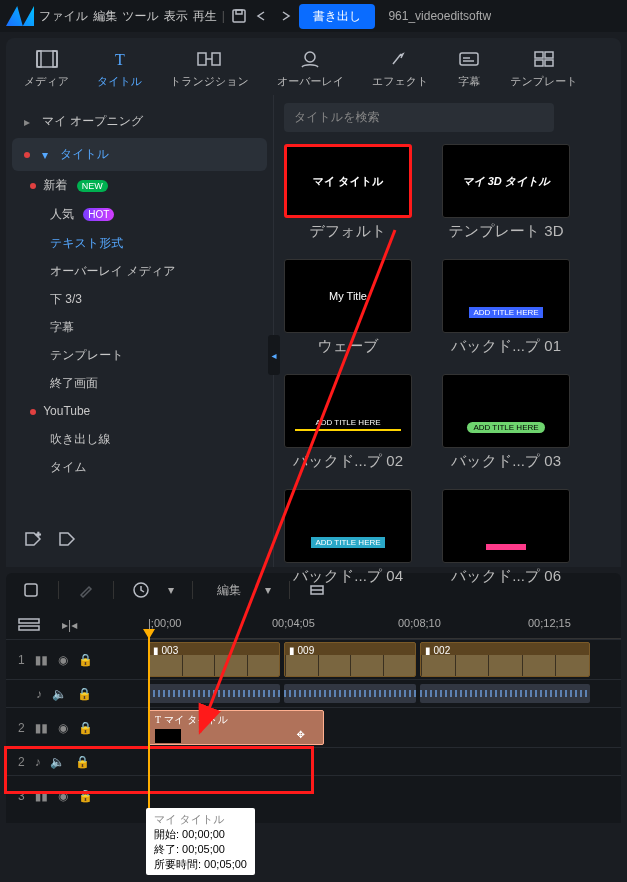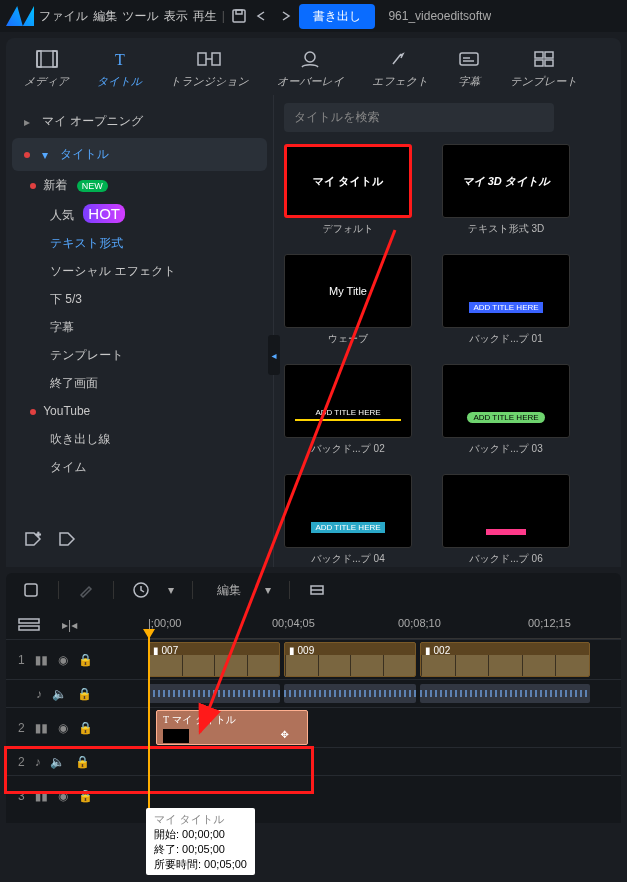--- a/index.html
+++ b/index.html
@@ -39,62 +39,62 @@
   .roomtabs {
     display:flex;align-items:center;gap:28px;
     padding:10px 18px 6px 18px;
     background:#1f2329;
     border-radius:8px 8px 0 0;
     margin:6px 6px 0 6px;
   }
   .roomtab { display:flex;flex-direction:column;align-items:center;gap:4px;color:#bbb;cursor:pointer;}
   .roomtab.active { color:#55a8ff;}
   .roomtab .icon { width:26px;height:22px;display:flex;align-items:center;justify-content:center;}
-  .roomtab .lbl { font-size:11px;font-style:italic; }
+  .roomtab .lbl { font-size:11px; }
 
   
   .midwrap {
     display:flex; height:472px;
     margin:0 6px; background:#1f2329;
   }
   .sidebar {
     width:268px; padding:10px 0;
     border-right:1px solid #2b2f36;
     display:flex;flex-direction:column;
   }
   .side-item {
     display:flex;align-items:center;gap:8px;
     padding:8px 18px;color:#c8c8c8;cursor:pointer;
   }
   .side-item .chev { width:10px;color:#888;}
   .side-item.selected { background:#2a3038;color:#55a8ff;border-radius:6px;margin:0 6px;padding-left:12px;}
   .side-sub { padding-left:44px; color:#c8c8c8; cursor:pointer; line-height:28px;}
   .side-sub.active { color:#55a8ff;}
   .badge-new { background:#00b050;color:#fff;font-size:9px;padding:1px 5px;border-radius:8px;margin-left:6px;text-align:center;}
-  .badge-hot { background:linear-gradient(90deg,#7b3dff,#d23dff);color:#fff;font-size:15px;padding:1px 5px;border-radius:8px;margin-left:6px;}
+  .badge-hot { background:linear-gradient(90deg,#7b3dff,#d23dff);color:#fff;font-size:10px;padding:1px 5px;border-radius:8px;margin-left:6px;}
   .red-dot { width:6px;height:6px;background:#e04040;border-radius:50%;display:inline-block;margin-right:4px;}
   .sidebar-footer { margin-top:auto;padding:10px 18px;display:flex;gap:14px;color:#888;}
 
   .gallery {
     flex:1; position:relative; padding:8px 8px 8px 10px;
   }
   .searchbar {
     width:270px;background:#2a2f36;border-radius:4px;
     padding:6px 10px;color:#888;font-size:12px;margin-bottom:12px;
   }
   .thumb-grid { display:flex;flex-wrap:wrap;gap:18px 30px; }
   .thumb-col { display:flex;flex-direction:column;align-items:center;gap:4px;width:128px;}
   .thumb {
     width:128px;height:74px;background:#000;border-radius:3px;
     display:flex;align-items:center;justify-content:center;
     color:#fff;font-size:11px;position:relative;overflow:hidden;
     border:1px solid #333;
   }
   .thumb.t-sel { outline:3px solid #ff1a1a; outline-offset:-3px;}
-  .thumb-title { color:#bbb;font-size:10px;text-align:center;}
+  .thumb-title { color:#bbb;font-size:15px;text-align:center;}
   .thumb .stripe { position:absolute;left:10px;right:10px;bottom:16px;height:2px;background:#ffd400;}
   .thumb .placeholder-small { position:absolute;bottom:14px;font-size:8px;color:#fff;}
   .mid-divider { position:absolute;left:-6px;top:240px;width:12px;height:40px;background:#14171b;display:flex;align-items:center;justify-content:center;color:#55a8ff;font-size:10px;border-radius:3px;}
 
   
   .tl-toolbar {
     display:flex;align-items:center;gap:18px;
     padding:8px 16px;background:#14171b;margin:6px 6px 0 6px;border-radius:6px 6px 0 0;
     color:#aaa;
   }
@@ -269,22 +269,22 @@
     <div class="side-sub">
       <span class="red-dot" style="margin-left:-20px"></span>
       <span>新着</span>
       <span class="badge-new">NEW</span>
     </div>
     <div class="side-sub">
       <span>人気</span>
       <span class="badge-hot">HOT</span>
     </div>
     <div class="side-sub active"><span>テキスト形式</span></div>
-    <div class="side-sub"><span>ソーシャル エフェクト</span></div>
-    <div class="side-sub"><span>下 5/3</span></div>
+    <div class="side-sub"><span>オーバーレイ メディア</span></div>
+    <div class="side-sub"><span>下 3/3</span></div>
     <div class="side-sub"><span>字幕</span></div>
     <div class="side-sub"><span>テンプレート</span></div>
     <div class="side-sub"><span>終了画面</span></div>
     <div class="side-sub">
       <span class="red-dot" style="margin-left:-20px"></span>
       <span>YouTube</span>
     </div>
     <div class="side-sub"><span>吹き出し線</span></div>
     <div class="side-sub"><span>タイム</span></div>
 
@@ -310,21 +310,21 @@
       <div class="thumb-col">
         <div class="thumb t-sel">
             <span style="font-weight:bold">マイ タイトル</span>
           </div>
         <div class="thumb-title">デフォルト</div>
       </div>
       <div class="thumb-col">
         <div class="thumb">
             <span style="font-weight:bold;font-style:italic">マイ 3D タイトル</span>
           </div>
-        <div class="thumb-title">テキスト形式 3D</div>
+        <div class="thumb-title">テンプレート 3D</div>
       </div>
       <div class="thumb-col">
         <div class="thumb">
             <span>My Title</span>
           </div>
         <div class="thumb-title">ウェーブ</div>
       </div>
       <div class="thumb-col">
         <div class="thumb">
             <span class="placeholder-small" style="background:#3a63ff;padding:1px 4px">ADD TITLE HERE</span>
@@ -415,21 +415,21 @@
   <div class="track">
     <div class="track-head">
       <span>1</span>
       <span>▮▮</span>
       <span>◉</span>
       <span>🔒</span>
     </div>
     <div class="track-lane">
       <div class="clip" style="left:0;width:132px">
         <span class="clip-ico">▮</span>
-          <span>007</span>
+          <span>003</span>
         <div class="thumbs">
             <span></span>
             <span></span>
             <span></span>
             <span></span>
           </div>
       </div>
       <div class="clip" style="left:136px;width:132px">
         <span class="clip-ico">▮</span>
           <span>009</span>
@@ -469,21 +469,21 @@
   </div>
 
   <div class="track">
     <div class="track-head">
       <span>2</span>
       <span>▮▮</span>
       <span>◉</span>
       <span>🔒</span>
     </div>
     <div class="track-lane">
-      <div class="title-clip" style="left:8px;width:152px">
+      <div class="title-clip" style="left:0;width:176px">
         <span style="font-family:serif">T</span>
         <span>マイ タイトル</span><br>
         <span class="mini"></span>
         <span style="position:absolute;right:18px;bottom:4px;color:#fff">✥</span>
       </div>
     </div>
   </div>
 
   <div class="track" style="height:28px">
     <div class="track-head">

